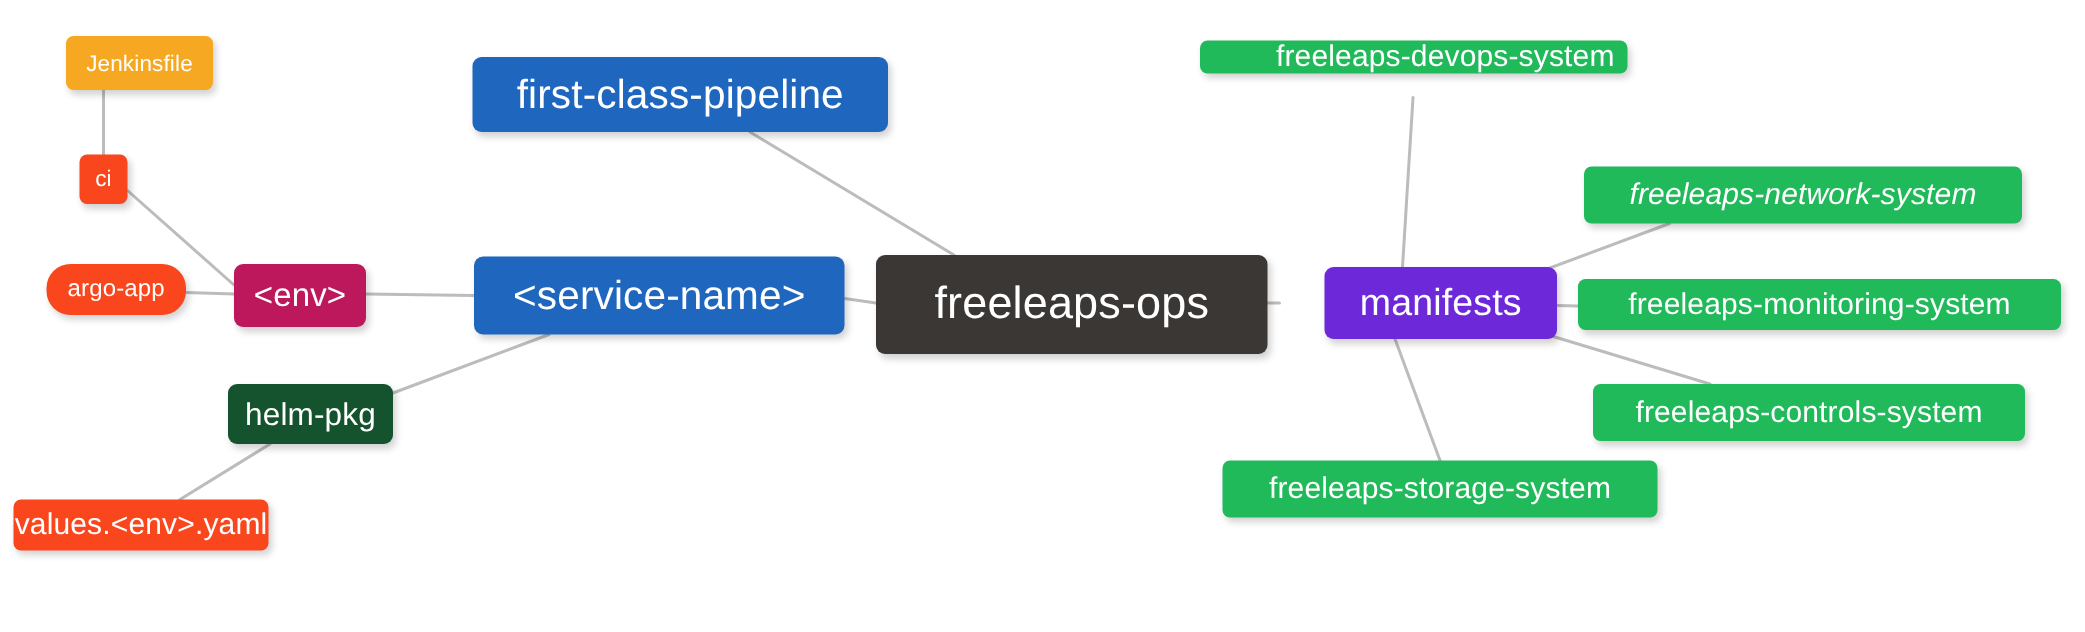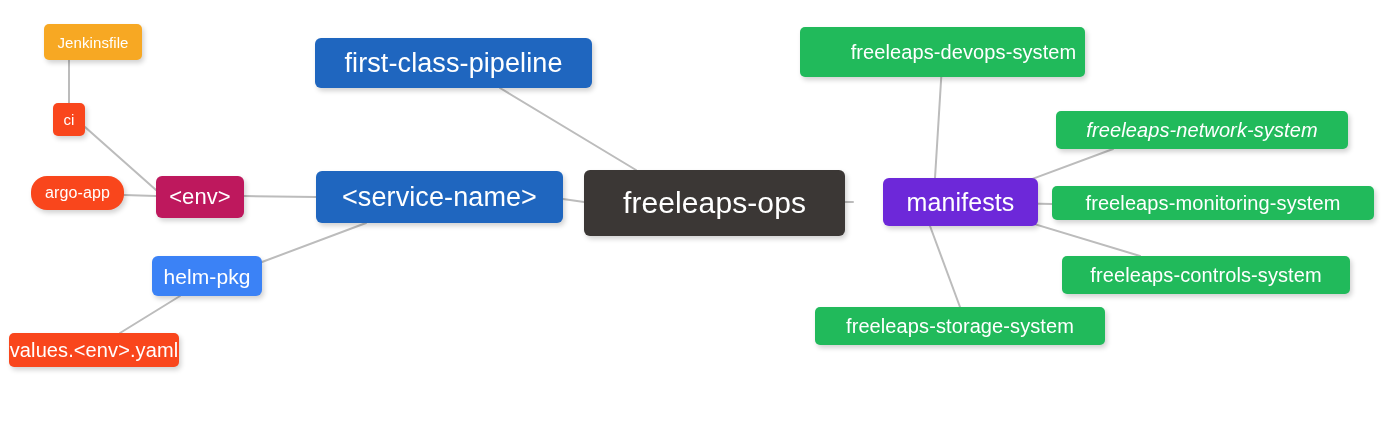--- a/index.html
+++ b/index.html
@@ -81,39 +81,39 @@
       </div>
       <div class="node" style="left: 53px; top: 103px; width: 32px; height: 33px; background: rgb(249, 70, 28); font-size: 15px; border-radius: 5px; text-align: center;">
         <span class="node-label">ci</span>
       </div>
       <div class="node" style="left: 31px; top: 176px; width: 93px; height: 34px; background: rgb(249, 70, 28); font-size: 16px; border-radius: 16px;">
         <span class="node-label">argo-app</span>
       </div>
       <div class="node" style="left: 156px; top: 176px; width: 88px; height: 42px; background: #be185d; font-size: 22px; border-radius: 6px;">
         <span class="node-label">&lt;env&gt;</span>
       </div>
-      <div class="node" style="left: 152px; top: 256px; width: 110px; height: 40px; background: #3b82f6; font-size: 21px; border-radius: 6px;">
+      <div class="node" style="left: 152px; top: 256px; width: 110px; height: 40px; background: #14532d; font-size: 21px; border-radius: 6px;">
         <span class="node-label">helm-pkg</span>
       </div>
       <div class="node" style="left: 9px; top: 333px; width: 170px; height: 34px; background: rgb(249, 70, 28); font-size: 20px; border-radius: 5px;">
         <span class="node-label">values.&lt;env&gt;.yaml</span>
       </div>
       <div class="node" style="left: 315px; top: 38px; width: 277px; height: 50px; background: rgb(31, 102, 191); font-size: 27px; border-radius: 6px;">
         <span class="node-label">first-class-pipeline</span>
       </div>
       <div class="node" style="left: 316px; top: 171px; width: 247px; height: 52px; background: rgb(31, 102, 191); font-size: 27px; border-radius: 6px;">
         <span class="node-label">&lt;service-name&gt;</span>
       </div>
       <div class="node" style="left: 584px; top: 170px; width: 261px; height: 66px; background: rgb(59, 55, 53); font-size: 30px; border-radius: 6px;">
         <span class="node-label">freeleaps-ops</span>
       </div>
       <div class="node" style="left: 853px; top: 178px; width: 155px; height: 48px; background: #6d28d9; font-size: 25px; border-radius: 6px; margin-left: 30px;">
         <span class="node-label">manifests</span>
       </div>
-      <div class="node" style="left: 800px; top: 27px; width: 285px; height: 50px; background: rgb(33, 186, 91); font-size: 20px; border-radius: 5px; padding-left: 42px;">
+      <div class="node" style="left: 800px; top: 27px; width: 285px; height: 22px; background: rgb(33, 186, 91); font-size: 20px; border-radius: 5px; padding-left: 42px;">
         <span class="node-label">freeleaps-devops-system</span>
       </div>
       <div class="node" style="left: 1056px; top: 111px; width: 292px; height: 38px; background: rgb(33, 186, 91); font-size: 20px; border-radius: 5px; font-style: italic;">
         <span class="node-label">freeleaps-network-system</span>
       </div>
       <div class="node" style="left: 1052px; top: 186px; width: 322px; height: 34px; background: rgb(33, 186, 91); font-size: 20px; border-radius: 5px;">
         <span class="node-label">freeleaps-monitoring-system</span>
       </div>
       <div class="node" style="left: 1062px; top: 256px; width: 288px; height: 38px; background: rgb(33, 186, 91); font-size: 20px; border-radius: 5px;">
         <span class="node-label">freeleaps-controls-system</span>

